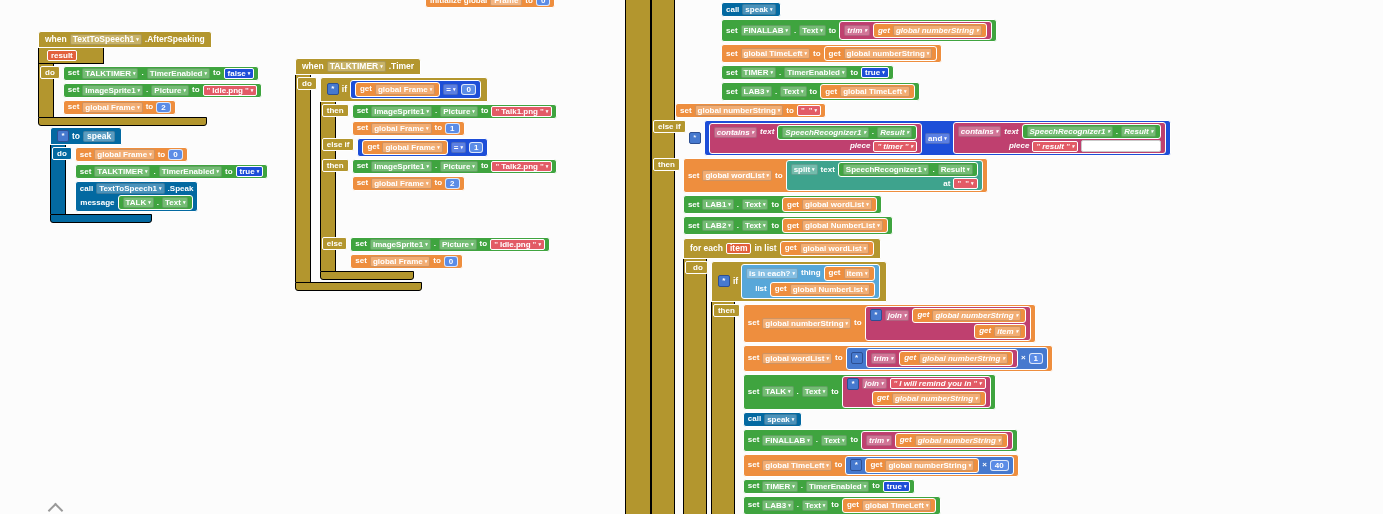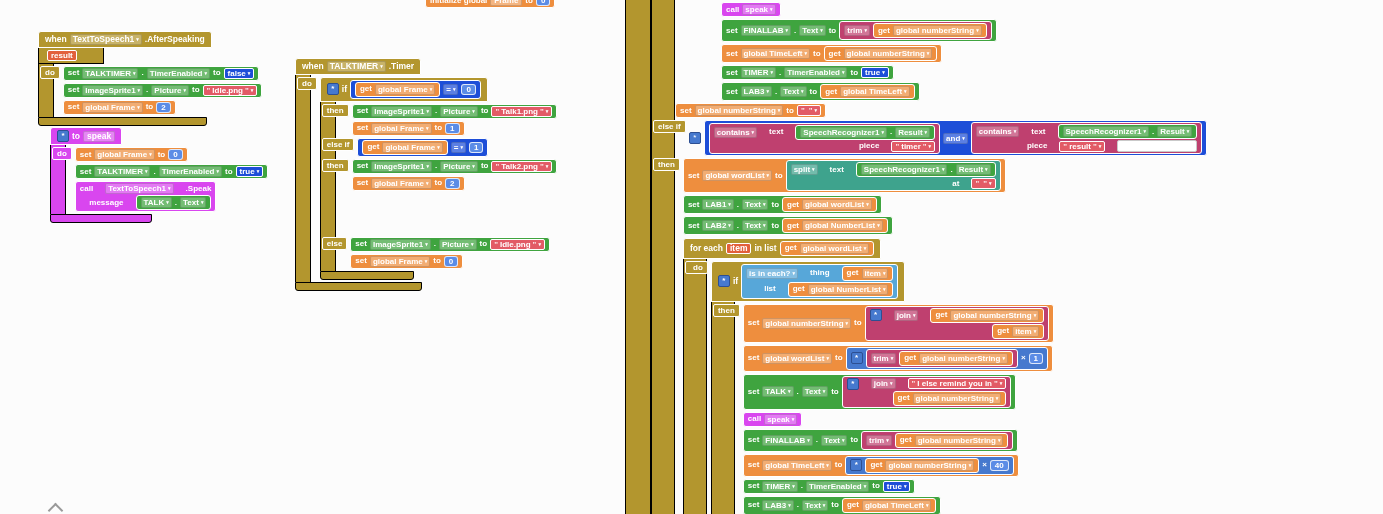--- a/index.html
+++ b/index.html
@@ -6,33 +6,33 @@
   body{font-family:"Liberation Sans", sans-serif; background:#ffffff;}
   #canvas{position:relative; overflow:hidden; background:#fcfcfc;}
   .bwrap{position:absolute;}
 
   
   .c-gold   {background:#b3962e; border-color:#897022;}
   .c-green  {background:#3fa43f; border-color:#2c7c2c;}
   .c-logic  {background:#1d4ed8; border-color:#6d9c37;}
   .c-orange {background:#ee8e3e; border-color:#c16a1e;}
   .c-blue   {background:#4679ce; border-color:#2f549c;}
-  .c-textop {background:#bf406f; border-color:#932a51;}
+  .c-textop {background:#bf406f; border-color:#932a51;font-style:italic;}
   .c-str    {background:#e25b66; border-color:#b23a45;}
   .c-teal   {background:#3ea38d; border-color:#2b7a68;}
   .c-cyan   {background:#57a7d9; border-color:#3a7da6;}
-  .c-purple {background:#d946ef; border-color:#684283;}
+  .c-purple {background:#0369a1; border-color:#684283;}
   .c-param  {background:#e2603c; border-color:#ad3f20;}
 
   .stmt,.vblk{display:inline-flex; align-items:center; gap:3px; padding:1px 4px;
     border:1px solid; border-radius:3px; color:#fff; font-size:8px; font-weight:bold;
     line-height:10px; width:fit-content; white-space:nowrap;}
   .stmt{display:flex;}
   .multi{flex-direction:column; align-items:flex-start; gap:1px;}
-  .vrow{display:flex; align-items:center; gap:12px;}
+  .vrow{display:flex; align-items:center; gap:3px;}
   .vrow.right{align-self:flex-end;}
 
   .lbl{color:#fff;}
   .dd{display:inline-flex; align-items:center; gap:2px; background:rgba(255,255,255,.28);
       border:1px solid rgba(0,0,0,.15); border-radius:2px; padding:0 2px; line-height:9px;}
   .ddar{font-size:5px; line-height:5px;}
   .fieldc{background:rgba(255,255,255,.35); border:1px solid rgba(0,0,0,.15);
       border-radius:2px; padding:0 3px; line-height:9px;}
   .blk{display:inline-flex; align-items:center; gap:2px; border:1px solid; border-radius:2px;
       padding:0 3px; line-height:9px; color:#fff;}
@@ -757,21 +757,21 @@
                                                 <span class="lbl">to</span>
                                                 <span class="vblk c-textop multi">
                                                   <span class="vrow">
                                                     <span class="mut">*</span>
                                                     <span class="dd">
                                                       <span class="ddt">join</span>
                                                       <span class="ddar">▾</span>
                                                     </span>
                                                     <span class="blk c-str">
                                                       <span class="q">"</span>
-                                                      <span> I else remind you in </span>
+                                                      <span> I will remind you in </span>
                                                       <span class="q">"</span>
                                                       <span class="ddar">▾</span>
                                                     </span>
                                                   </span>
                                                   <span class="vrow right">
                                                     <span class="vblk c-orange">
                                                       <span class="lbl">get</span>
                                                       <span class="dd">
                                                         <span class="ddt">global numberString</span>
                                                         <span class="ddar">▾</span>

